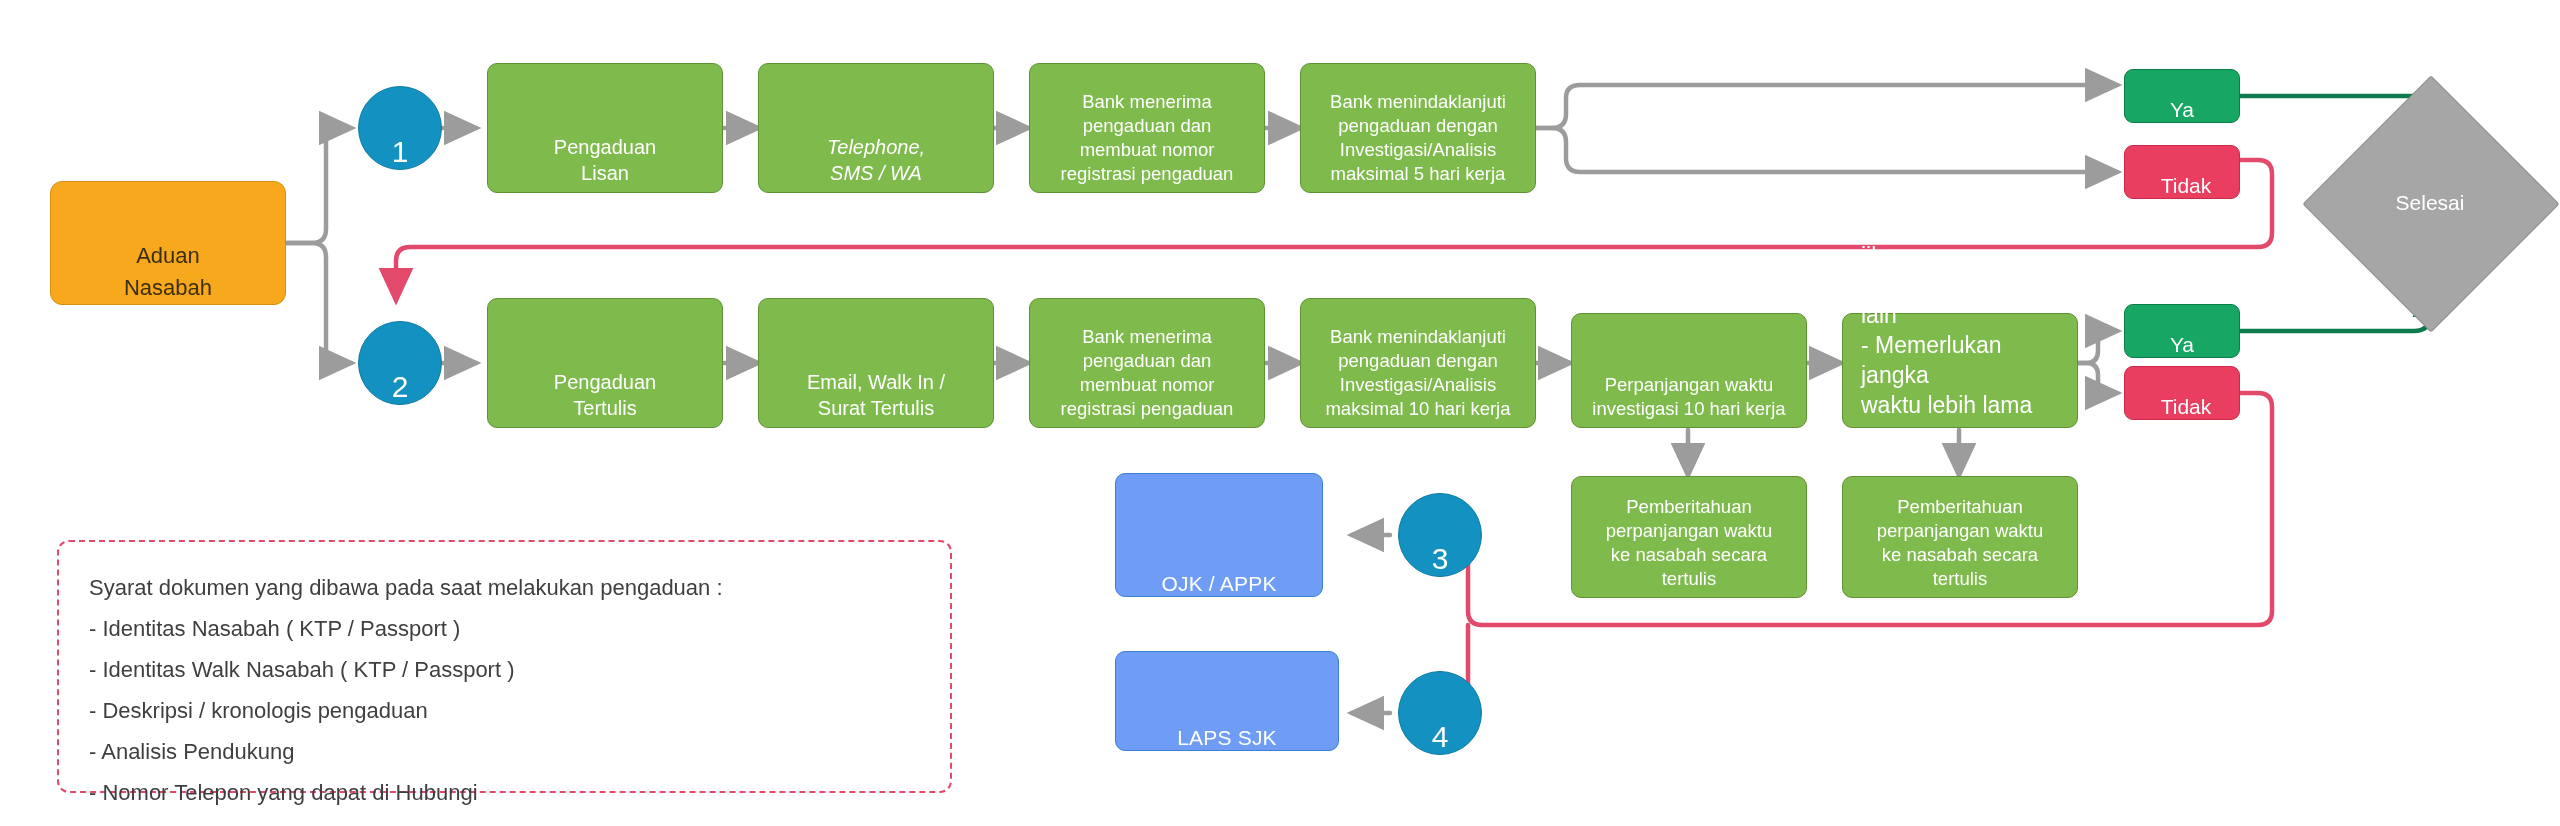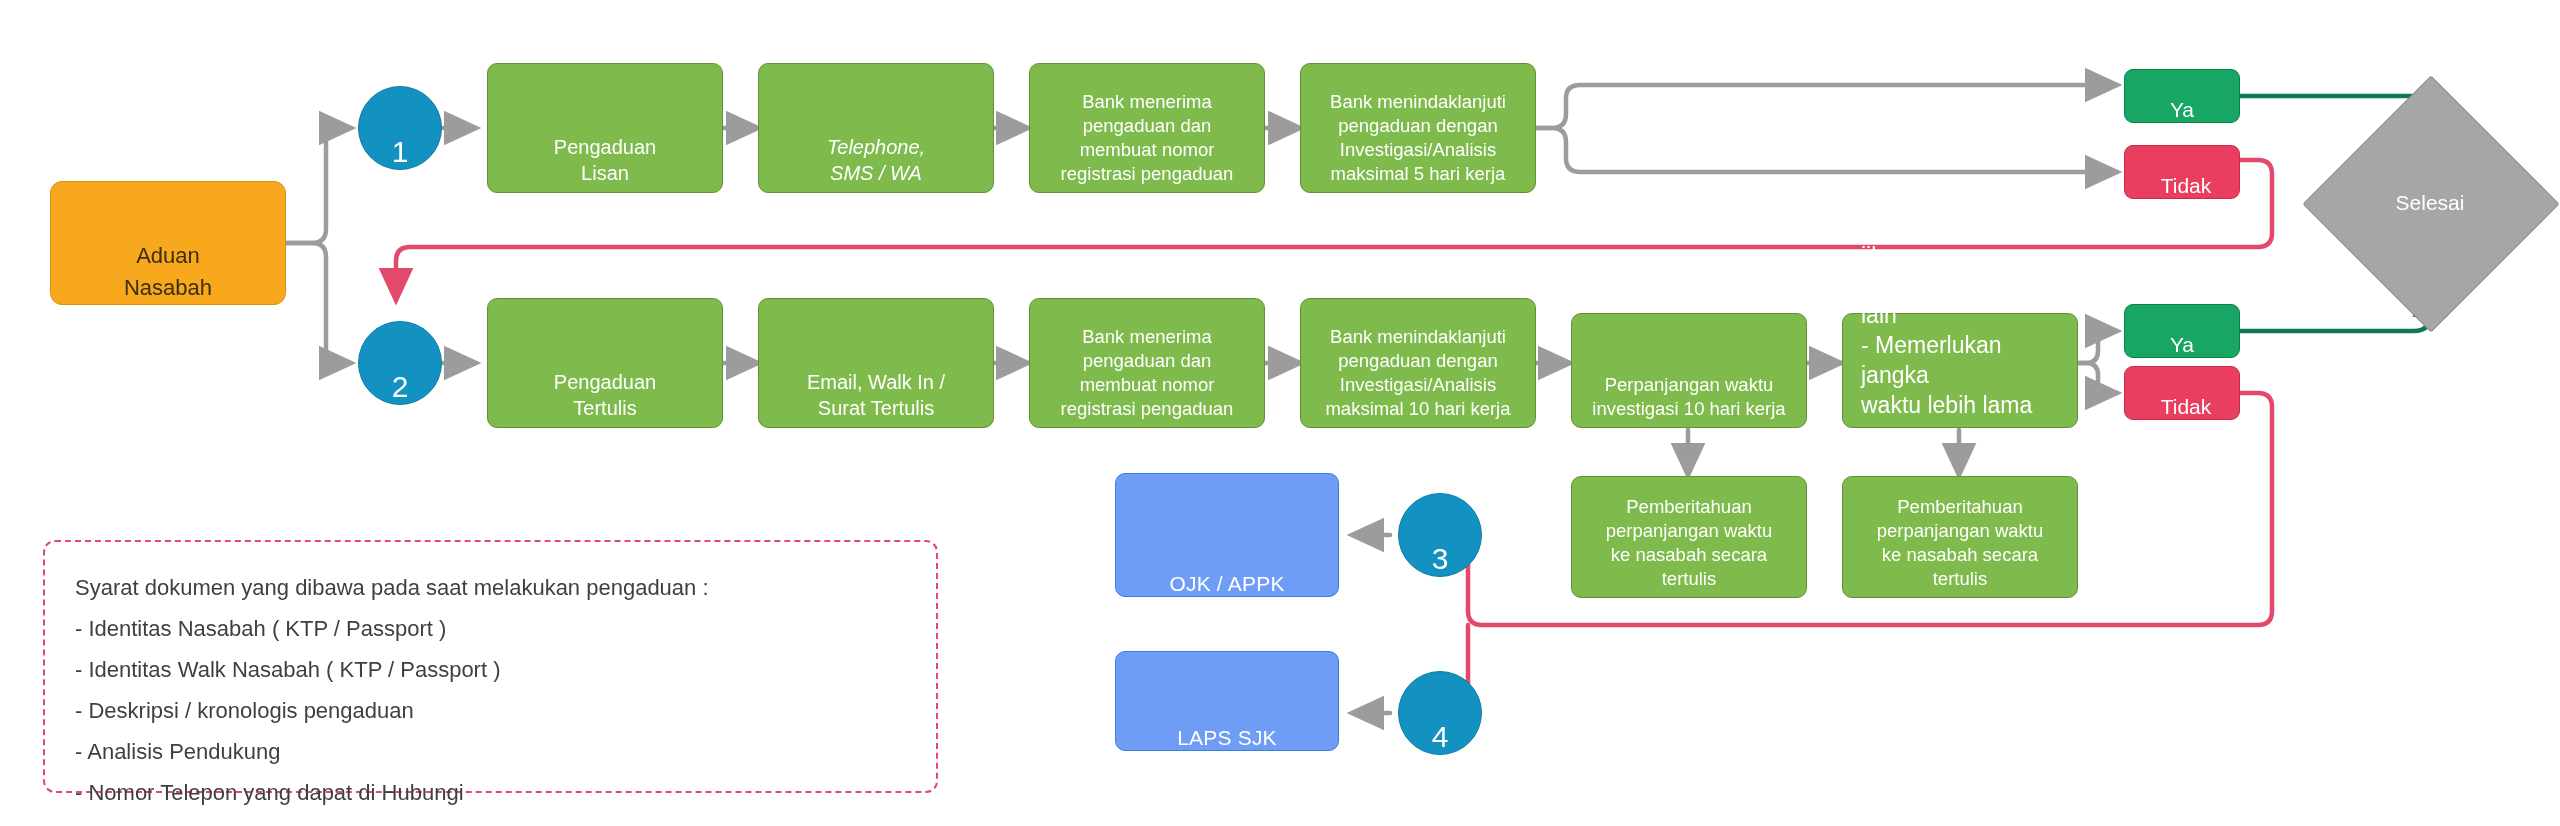--- a/index.html
+++ b/index.html
@@ -219,35 +219,35 @@
   </div>
   <div class="node box-green small" style="left:1842px;top:476px;width:236px;height:122px;">
     <div>
       <div>Pemberitahuan</div>
       <div>perpanjangan waktu</div>
       <div>ke nasabah secara</div>
       <div>tertulis</div>
     </div>
   </div>
 
-  <div class="node box-blue" style="left:1115px;top:473px;width:224px;height:124px;">
+  <div class="node box-blue" style="left:1115px;top:473px;width:208px;height:124px;">
     <span>OJK / APPK</span>
   </div>
   <div class="node box-blue" style="left:1115px;top:651px;width:224px;height:100px;">
     <span>LAPS SJK</span>
   </div>
 
   <div class="diamond" style="left:2340px;top:113px;width:180px;height:180px;">
     <div class="shape"></div>
     <div class="lbl">
         <span>Selesai</span>
       </div>
   </div>
 
-  <div class="legend" style="left:43px;top:540px;width:895px;height:253px;">
+  <div class="legend" style="left:57px;top:540px;width:895px;height:253px;">
     <div class="ln">Syarat dokumen yang dibawa pada saat melakukan pengaduan :</div>
     <div class="ln">- Identitas Nasabah ( KTP / Passport )</div>
     <div class="ln">- Identitas Walk Nasabah ( KTP / Passport )</div>
     <div class="ln">- Deskripsi / kronologis pengaduan</div>
     <div class="ln">- Analisis Pendukung</div>
     <div class="ln">- Nomor Telepon yang dapat di Hubungi</div>
   </div>
 
 </div>
 

